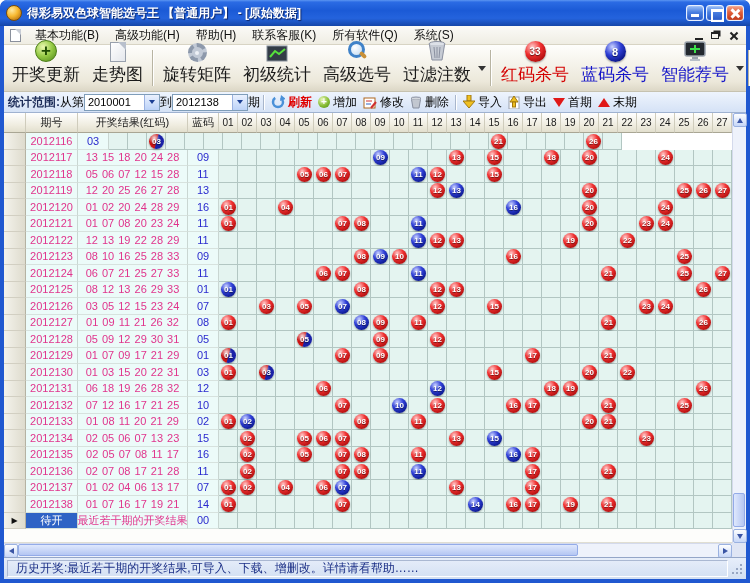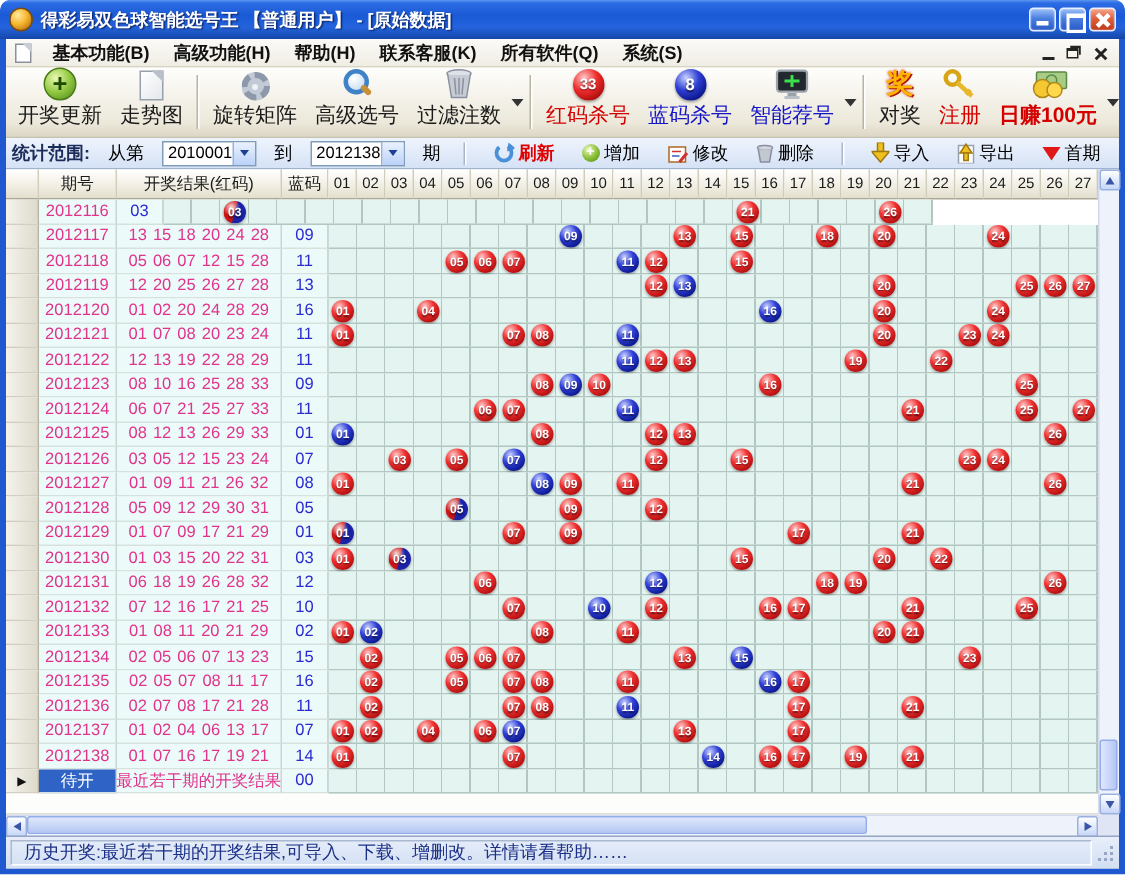--- a/index.html
+++ b/index.html
@@ -27,35 +27,35 @@
   .wbtn.close::after { transform:rotate(-45deg); }
 
   .frame { margin:0 4px 4px 4px; width:742px; height:553px; background:#ece9d8; display:flex; flex-direction:column; }
 
   
   .menubar { height:19px; background:linear-gradient(180deg,#fbfaf7,#efede3); display:flex; align-items:center;
     font-size:12px; border-bottom:1px solid #d8d4c4; padding:0 4px; }
   .mdi-doc { width:11px; height:13px; background:#fff; border:1px solid #8a909c; margin:0 6px 0 2px; position:relative; flex:none; }
   .mdi-doc::after { content:""; position:absolute; right:-1px; top:-1px; border:3px solid transparent;
     border-top-color:#c8cdd6; border-right-color:#c8cdd6; }
-  .menu-item { padding:2px 8px; color:#111; white-space:nowrap;font-weight:bold; }
+  .menu-item { padding:2px 8px; color:#111; white-space:nowrap; }
   .menu-spacer { flex:1; }
   .mdi-ctrls { display:flex; align-items:center; gap:8px; padding-right:4px; }
   .mdi-min { width:8px; height:2px; background:#222; margin-top:7px; }
   .mdi-restore { width:8px; height:7px; border:1px solid #222; border-top-width:2px; box-shadow:2px -2px 0 -0.5px #222; margin-right:2px; }
   .mdi-x { width:9px; height:9px; position:relative; }
   .mdi-x::before,.mdi-x::after { content:""; position:absolute; left:4px; top:0; width:2px; height:10px; background:#222; }
   .mdi-x::before { transform:rotate(45deg); } .mdi-x::after { transform:rotate(-45deg); }
 
   
   .toolbar { height:47px; background:linear-gradient(180deg,#fefefc,#ece8da 80%,#dcd7c6);
     display:flex; align-items:stretch; border-bottom:1px solid #c6c2b0; padding:1px 2px; }
   .tbtn { display:flex; flex-direction:column; align-items:center; justify-content:flex-end;
     padding:2px 5px 3px 5px; border:1px solid transparent; border-radius:2px; cursor:default; }
-  .tlabel { font-size:14px; color:#1a1a1a; white-space:nowrap; margin-top:1px; }
+  .tlabel { font-size:17px; color:#1a1a1a; white-space:nowrap; margin-top:1px; }
   .tlabel.red { color:#d40000; } .tlabel.blue { color:#1515c8; } .tlabel.bold { font-weight:bold; }
   .tsep { width:2px; margin:4px 3px; border-left:1px solid #b8b4a2; border-right:1px solid #fff; }
   .drop { align-self:center; margin:0 1px; width:0; height:0; border-left:4px solid transparent;
     border-right:4px solid transparent; border-top:5px solid #333; }
   .tic { height:24px; display:flex; align-items:center; justify-content:center; }
 
   .ic-update { width:22px; height:22px; border-radius:50%;
     background:radial-gradient(circle at 35% 30%, #eaf8b0, #95ca45 48%, #578f1d 92%);
     border:1px solid #4a7d18; color:#1d4a00; font-size:17px; font-weight:bold; line-height:19px; text-align:center; }
   .ic-doc { width:16px; height:20px; background:linear-gradient(135deg,#ffffff,#e4e7ec); border:1px solid #98a0ac; position:relative; }
@@ -71,21 +71,21 @@
   .ballic { border-radius:50%; color:#fff; font-weight:bold; display:flex; align-items:center; justify-content:center;
     text-shadow:0 1px 1px rgba(0,0,0,.6); box-shadow:0 1px 2px rgba(0,0,0,.4); }
   .ic-redball { width:21px; height:21px; font-size:10px;
     background:radial-gradient(circle at 35% 28%, #ffc9c9, #ef2e2e 42%, #9c0404 88%); }
   .ic-blueball { width:21px; height:21px; font-size:11px;
     background:radial-gradient(circle at 35% 28%, #c9d2ff, #2e3ed4 42%, #000a70 88%); }
   .ic-prize { font-size:18px; font-weight:bold; color:#ffb400; text-shadow:0 0 2px #c82000, 1px 1px 0 #a01000; }
 
   
   .statbar { height:21px; background:linear-gradient(180deg,#eef4fd,#d5e2f6); border-bottom:1px solid #9fb2d0;
-    display:flex; align-items:center; font-size:12px; padding:0 4px; gap:12px; white-space:nowrap; }
+    display:flex; align-items:center; font-size:12px; padding:0 4px; gap:0; white-space:nowrap; }
   .sb-label { font-weight:bold; color:#1c2c58; }
   .combo { width:76px; height:17px; border:1px solid #7f9db9; background:#fff; display:flex; align-items:center; }
   .combo .val { flex:1; font-size:11px; padding-left:3px; color:#000; }
   .combo .cbtn { width:15px; height:100%; border-left:1px solid #9ab1e0;
     background:linear-gradient(180deg,#eaf1fe,#bcd2f8); display:flex; align-items:center; justify-content:center; }
   .combo .cbtn i { width:0; height:0; border-left:3.5px solid transparent; border-right:3.5px solid transparent; border-top:4.5px solid #1c3f94; }
   .vsep { width:2px; height:15px; border-left:1px solid #a8b6cc; border-right:1px solid #fff; margin:0 3px; }
   .sb-btn { display:flex; align-items:center; gap:3px; padding:1px 3px; border-radius:2px; }
   .sb-refresh-txt { color:#e00000; font-weight:bold; }
   .si-add { width:12px; height:12px; border-radius:50%; background:radial-gradient(circle at 35% 30%,#e8f7b8,#86bc34 55%,#4f8a14);
@@ -199,20 +199,29 @@
             <span class="ic-doc"></span>
           </span>
         <span class="tlabel">走势图</span>
       </div>
       <span class="tsep"></span>
       <div class="tbtn">
         <span class="tic">
             <span class="ic-gear"></span>
           </span>
         <span class="tlabel">旋转矩阵</span>
+      </div>
+      <div class="tbtn">
+        <span class="tic">
+          <svg width="22" height="17">
+              <rect x="1" y="1" width="20" height="15" fill="#333c46" stroke="#868e9a"></rect>
+              <polyline points="4,12 9,6 13,9 19,4" stroke="#57e03c" fill="none" stroke-width="2"></polyline>
+            </svg>
+        </span>
+        <span class="tlabel">初级统计</span>
       </div>
       <div class="tbtn">
         <span class="tic">
             <span class="ic-mag"></span>
           </span>
         <span class="tlabel">高级选号</span>
       </div>
       <div class="tbtn">
         <span class="tic">
           <svg width="20" height="22">

